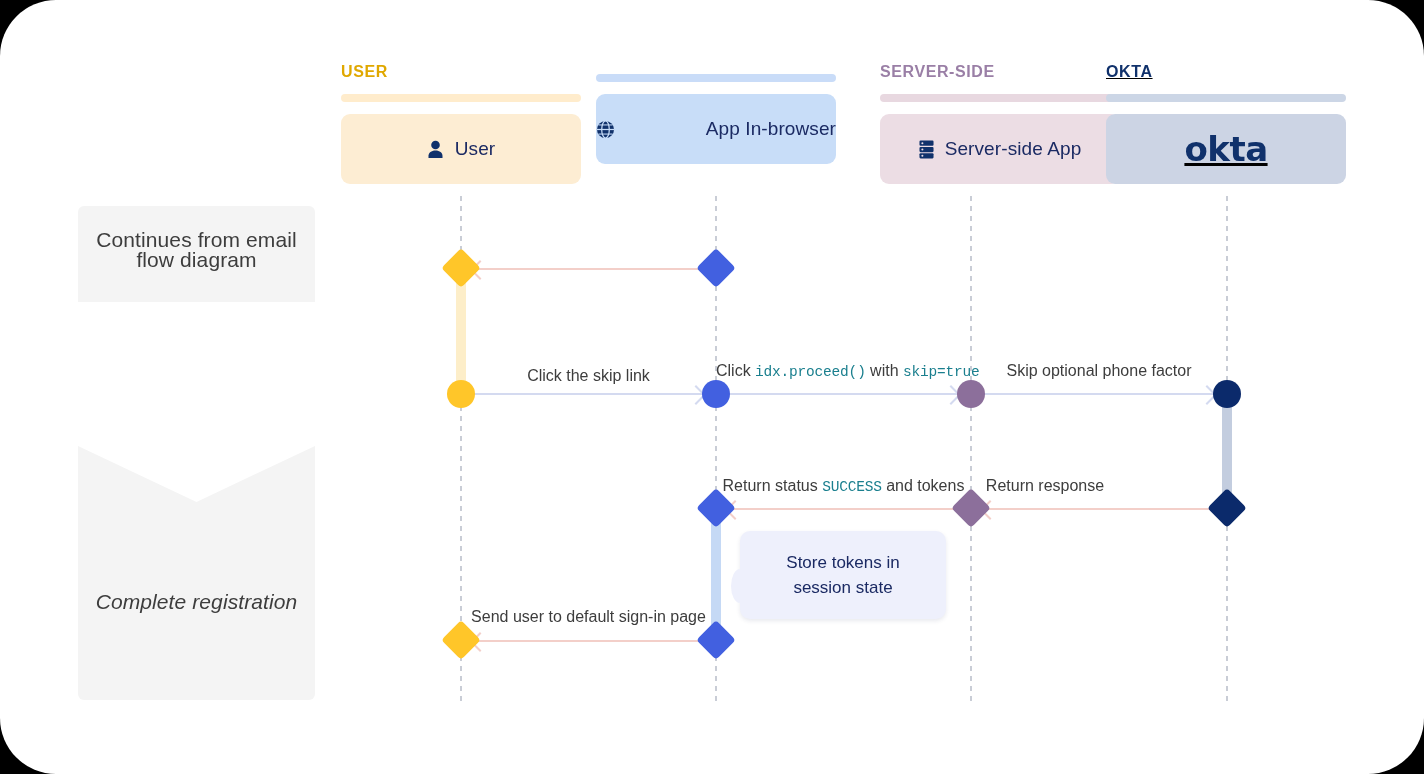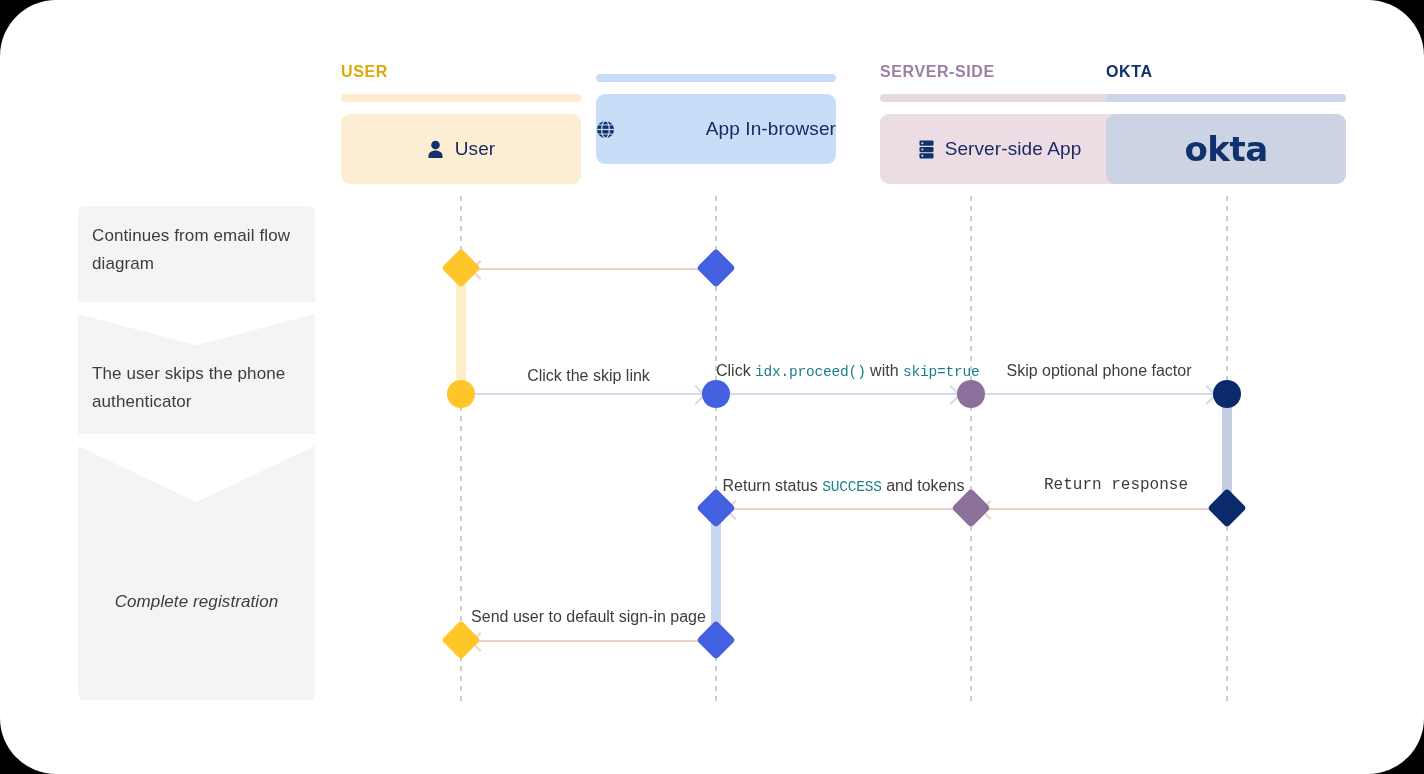--- a/index.html
+++ b/index.html
@@ -36,23 +36,24 @@
     left: 0;
     width: 237px;
     background: #f4f4f4;
     display: flex;
     align-items: center;
     justify-content: center;
     box-sizing: border-box;
     padding: 0 14px;
   }
   .phase-label {
-    font-size: 17px;
-    line-height: 28px;
+    font-size: 21px;
+    line-height: 20px;
     color: #3d3d3d;
+    text-align: center;
     letter-spacing: 0.1px;
   }
   
   .phase.p1 {
     top: 0px;
     height: 96px;
     border-radius: 6px 6px 0 0;
     clip-path: polygon(0% 0%, 100% 0%, 100% 100%, 50% 100%, 0% 100%);
   }
   .phase.p2 {
@@ -202,23 +203,20 @@
   }
 </style>
 </head>
 <body>
 
 <div id="canvas">
 
   <div class="phase-panel">
     <div class="phase p1">
       <div class="phase-label">Continues from email flow diagram</div>
-    </div>
-    <div class="phase p2">
-      <div class="phase-label">The user skips the phone authenticator</div>
     </div>
     <div class="phase p3">
       <div class="phase-label">Complete registration</div>
     </div>
   </div>
 
   <div class="column" style="left:341px; width:240px;">
     <div class="col-title" style="color:#e0a800;">USER</div>
     <div class="col-rule" style="background:#ffeccc;"></div>
     <div class="actor-box" style="background:#fdedd3;">
@@ -259,21 +257,21 @@
             <rect x="0.5" y="13.9" width="15" height="5.6" rx="1.2" fill="#10316b"></rect>
             <circle cx="3.6" cy="3.3" r="1.1" fill="#ecdde4"></circle>
             <circle cx="3.6" cy="10" r="1.1" fill="#ecdde4"></circle>
             <circle cx="3.6" cy="16.7" r="1.1" fill="#ecdde4"></circle>
           </svg>
       </span>
       <span class="actor-label">Server-side App</span>
     </div>
   </div>
 
-  <div class="column" style="left:1106px; width:240px;">
+  <div class="column" style="left:1106px; width:240px;text-decoration:underline;">
     <div class="col-title" style="color:#10316b;">OKTA</div>
     <div class="col-rule" style="background:#ccd6e6;"></div>
     <div class="actor-box" style="background:#ccd4e4;">
       <span class="okta-logo">okta</span>
     </div>
   </div>
 
   <div class="lifeline" style="left:460px;"></div>
   <div class="lifeline" style="left:715px;"></div>
   <div class="lifeline" style="left:970px;"></div>
@@ -312,40 +310,47 @@
   <div class="arrow right" style="left:984px; top:393px; width:229px;">
     <div class="shaft" style="background:#d4daf0;"></div>
     <div class="head" style="border-color:#d4daf0;"></div>
   </div>
 
   <div class="node circle" style="left:447px; top:380px; background:#ffc629;"></div>
   <div class="node circle" style="left:702px; top:380px; background:#4260e0;"></div>
   <div class="node circle" style="left:957px; top:380px; background:#8c6f9b;"></div>
   <div class="node circle" style="left:1213px; top:380px; background:#0b2a6b;"></div>
 
-  <div class="arrow-label" style="left:988px; top:475px; width:256px;font-family:Liberation Mono, monospace;">
+  <div class="arrow-label" style="left:917px; top:475px; width:256px;">
     <span>Return response</span>
   </div>
   <div class="arrow left" style="left:984px; top:508px; width:229px;">
     <div class="shaft" style="background:#f3cfc9;"></div>
     <div class="head" style="border-color:#f3cfc9;"></div>
   </div>
 
   <div class="arrow-label" style="left:716px; top:475px; width:255px;">
     <span>Return status </span><span class="code">SUCCESS</span><span> and tokens</span>
   </div>
   <div class="arrow left" style="left:729px; top:508px; width:228px;">
     <div class="shaft" style="background:#f3cfc9;"></div>
     <div class="head" style="border-color:#f3cfc9;"></div>
   </div>
 
   <div class="node diamond" style="left:702px; top:494px; background:#4260e0;"></div>
   <div class="node diamond" style="left:957px; top:494px; background:#8c6f9b;"></div>
   <div class="node diamond" style="left:1213px; top:494px; background:#0b2a6b;"></div>
 
+  <div class="note" style="left:740px; top:531px; width:206px; height:88px;">
+    <div class="note-notch"></div>
+    <div class="note-text">
+      <div>Store tokens in</div>
+      <div>session state</div>
+    </div>
+  </div>
 
   <div class="arrow-label" style="left:461px; top:606px; width:255px;">
     <span>Send user to default sign-in page</span>
   </div>
   <div class="arrow left" style="left:474px; top:640px; width:228px;">
     <div class="shaft" style="background:#f3cfc9;"></div>
     <div class="head" style="border-color:#f3cfc9;"></div>
   </div>
 
   <div class="node diamond" style="left:447px; top:626px; background:#ffc629;"></div>

